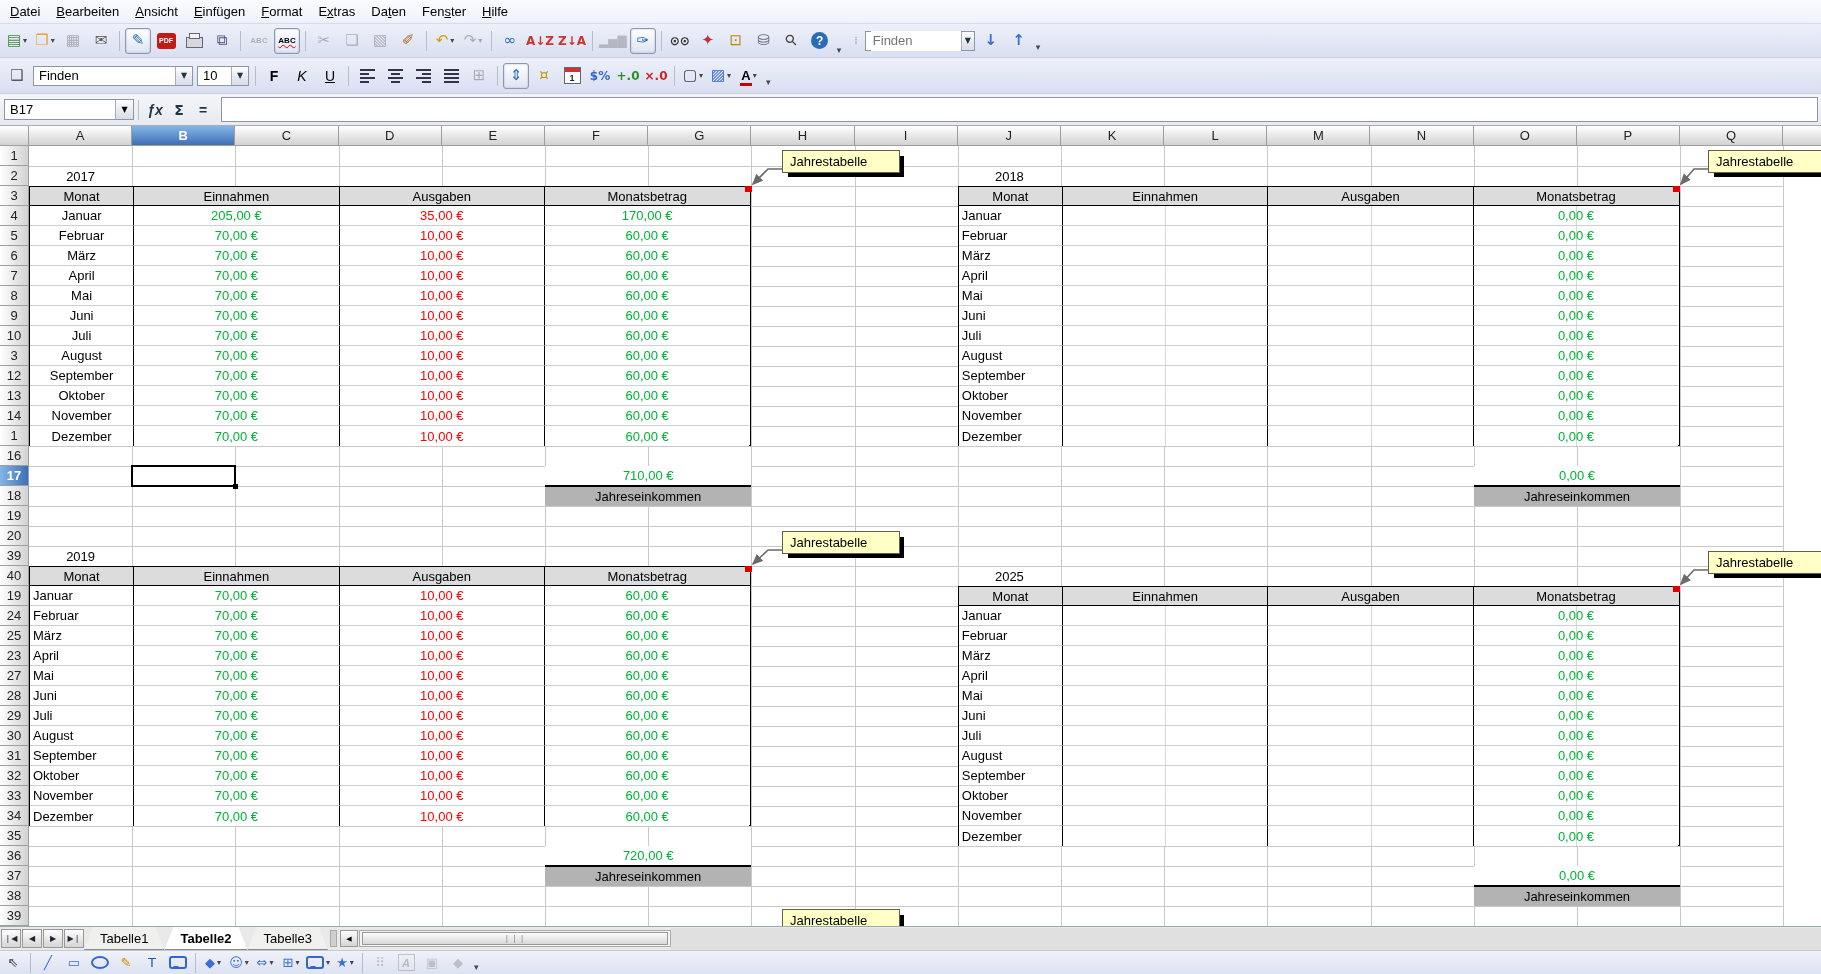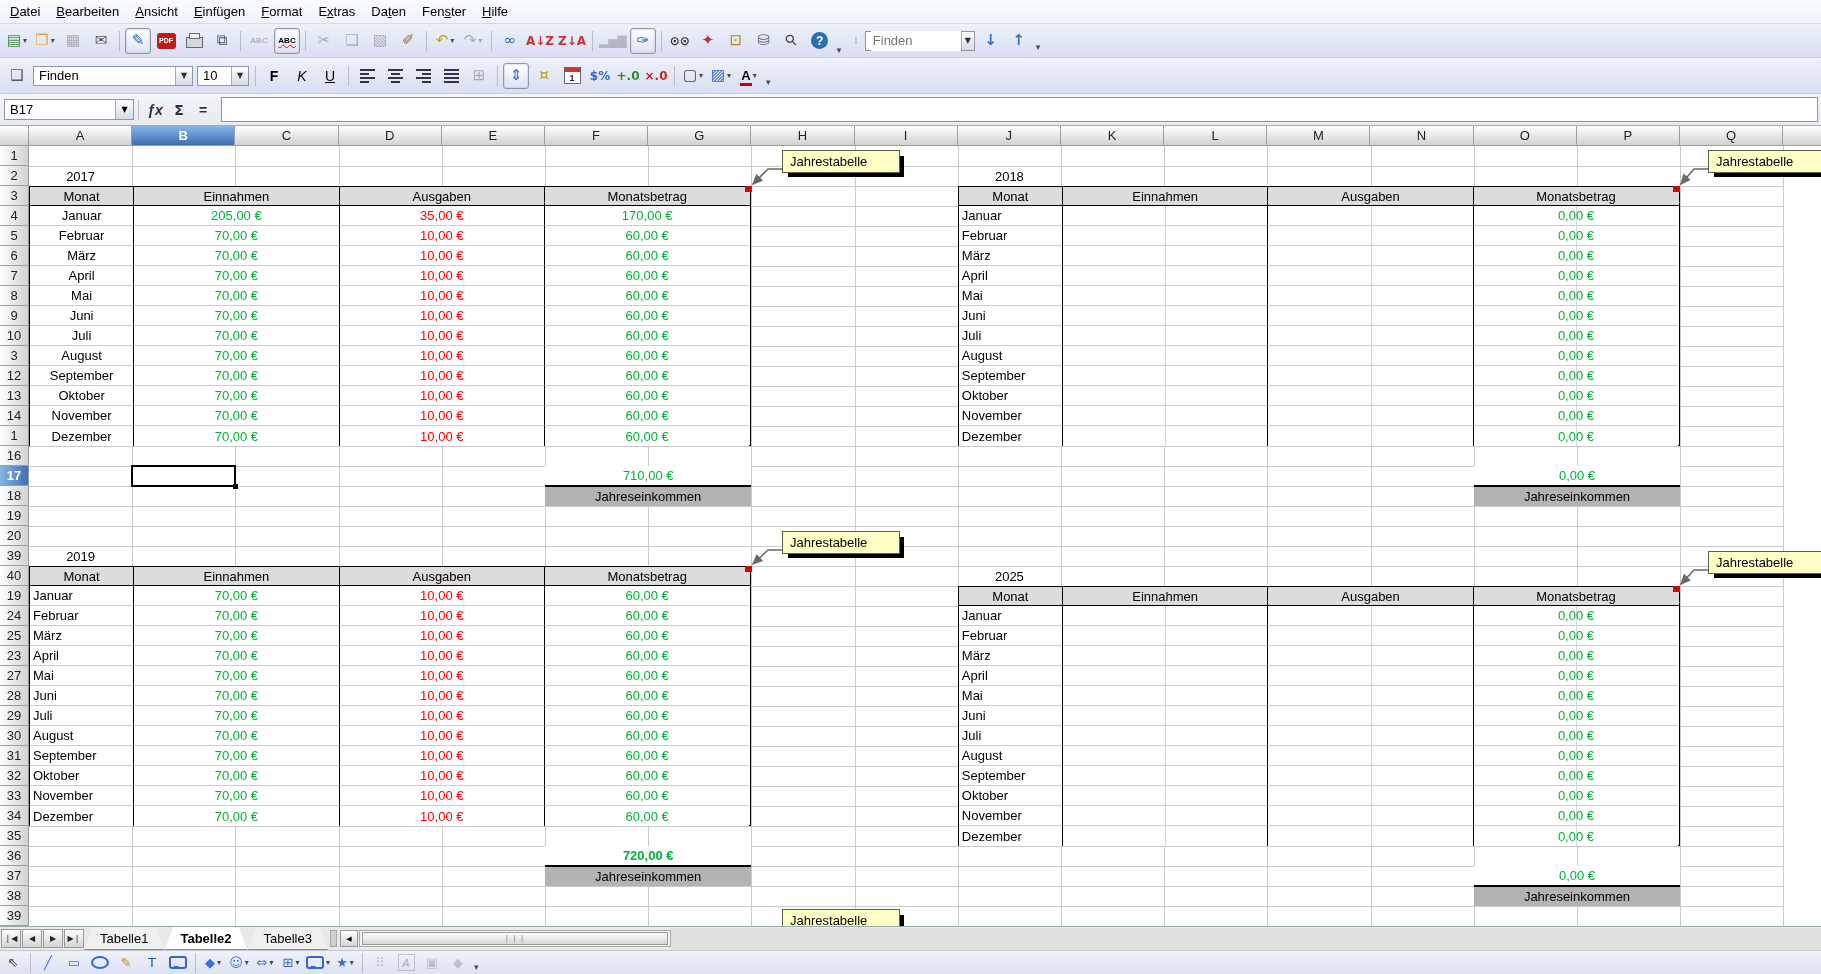--- a/index.html
+++ b/index.html
@@ -1066,21 +1066,21 @@
               <span class="txt" style="color: rgb(0, 179, 54);">70,00 €</span>
             </div>
             <div class="t-cell last" style="width: 205.4px;">
               <span class="txt" style="color: rgb(255, 0, 0);">10,00 €</span>
             </div>
             <div class="t-cell last" style="width: 205.4px;">
               <span class="txt" style="color: rgb(0, 179, 54);">60,00 €</span>
             </div>
           </div>
         </div>
-        <div class="cellabs sumcell" style="left: 516px; top: 700px; width: 206.4px; height: 21px; color: rgb(0, 179, 54); font-weight: bold;">720,00 €</div>
+        <div class="cellabs sumcell" style="left: 516px; top: 700px; width: 206.4px; height: 21px; color: rgb(0, 179, 54);">720,00 €</div>
         <div class="cellabs lblcell" style="left: 516px; top: 721px; width: 206.4px; height: 19px; background: rgb(179, 179, 179);">Jahreseinkommen</div>
         <div class="cellabs t-title" style="left: 928.8px; top: 420px; width: 103.2px; height: 20px;">2025</div>
         <div class="cellabs t-hdrrow" style="left: 928.8px; top: 440px; width: 722.4px; height: 20px; padding: 0px;">
           <div class="t-hcell" style="width: 103.2px;">Monat</div>
           <div class="t-hcell" style="width: 205.4px;">Einnahmen</div>
           <div class="t-hcell" style="width: 205.4px;">Ausgaben</div>
           <div class="t-hcell" style="width: 205.4px;">Monatsbetrag</div>
         </div>
         <div class="cellabs t-body" style="left: 928.8px; top: 460px; width: 722.4px; height: 240px; display: block;">
           <div class="t-row" style="top: 0px;">

